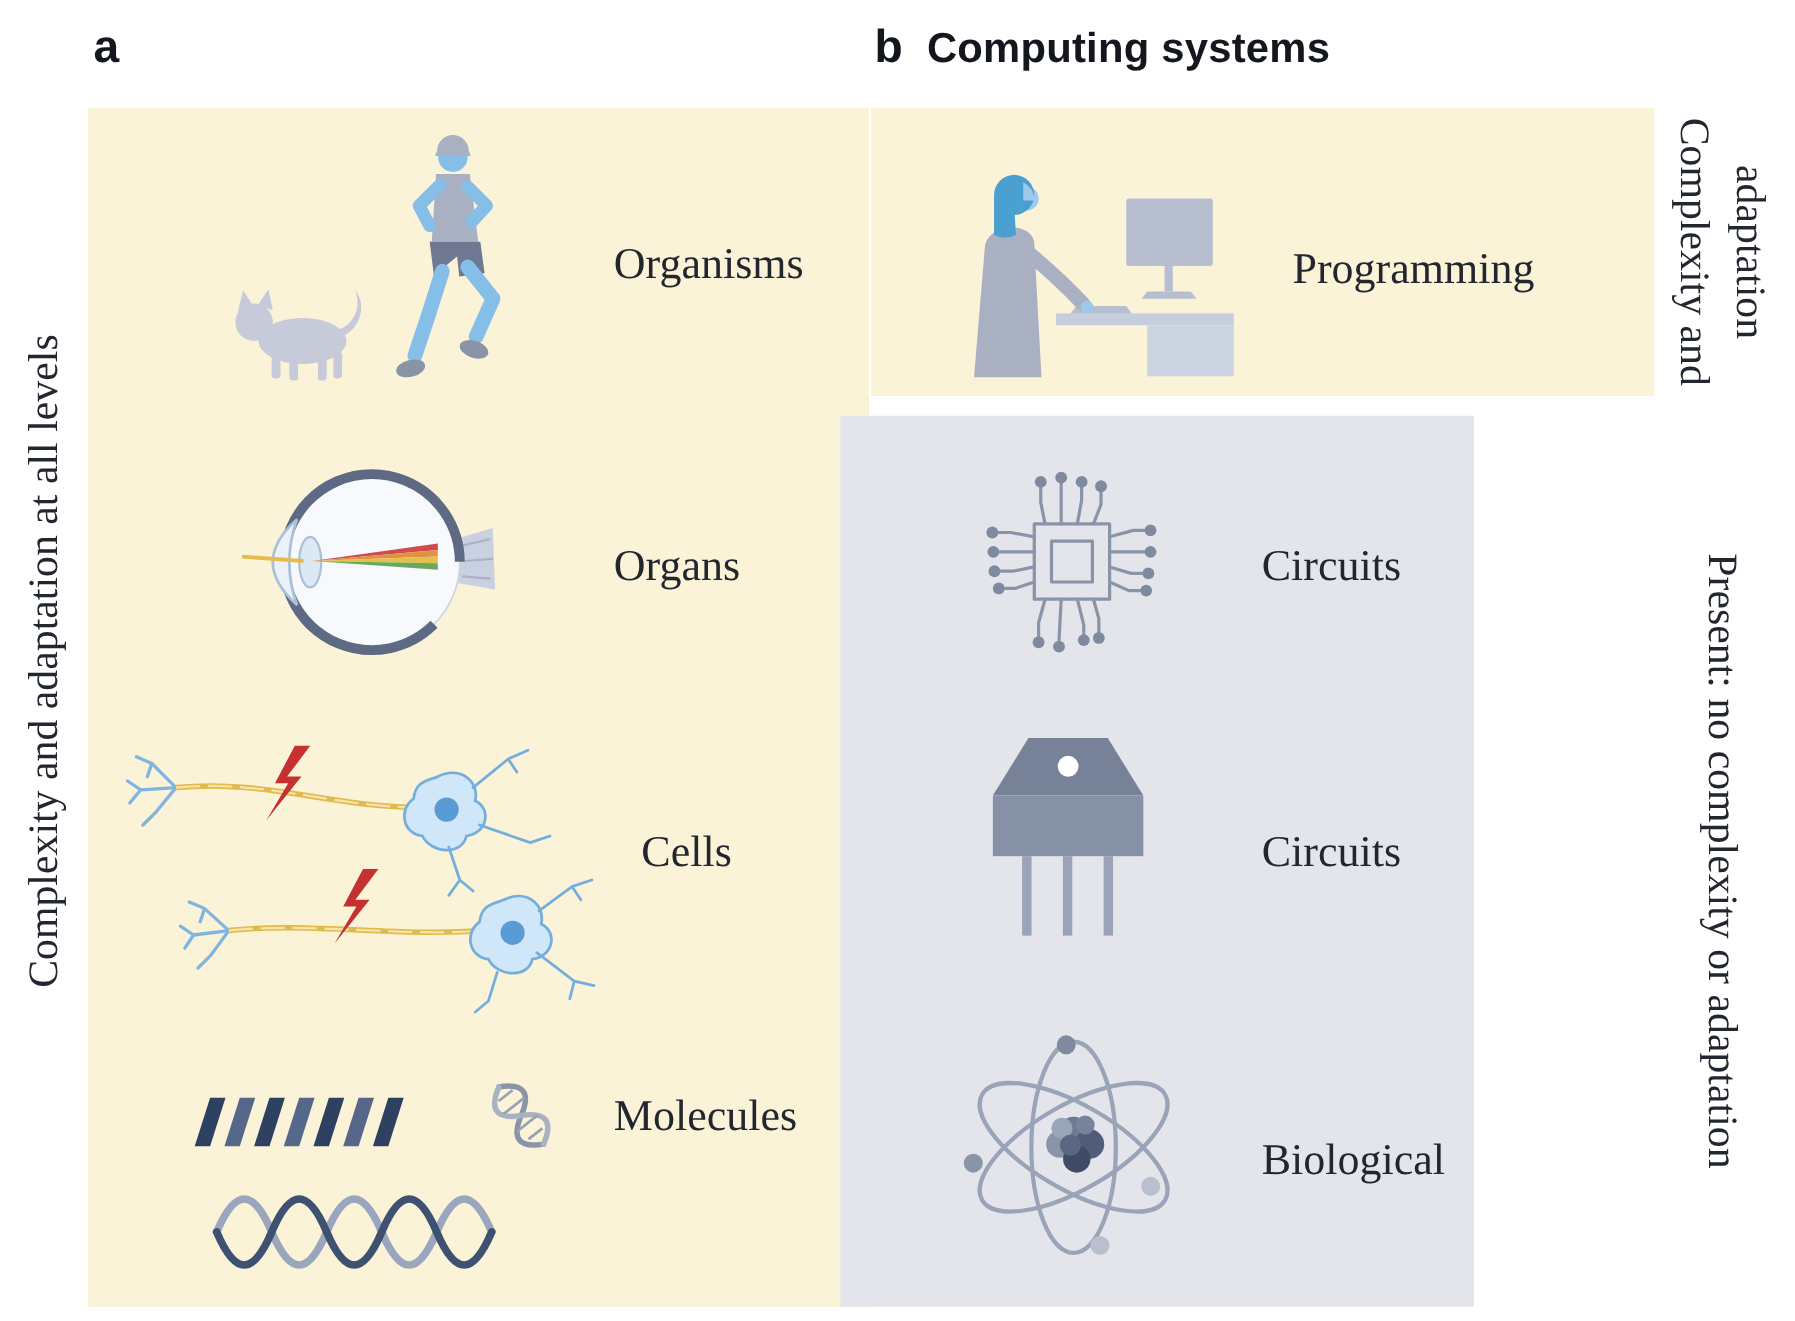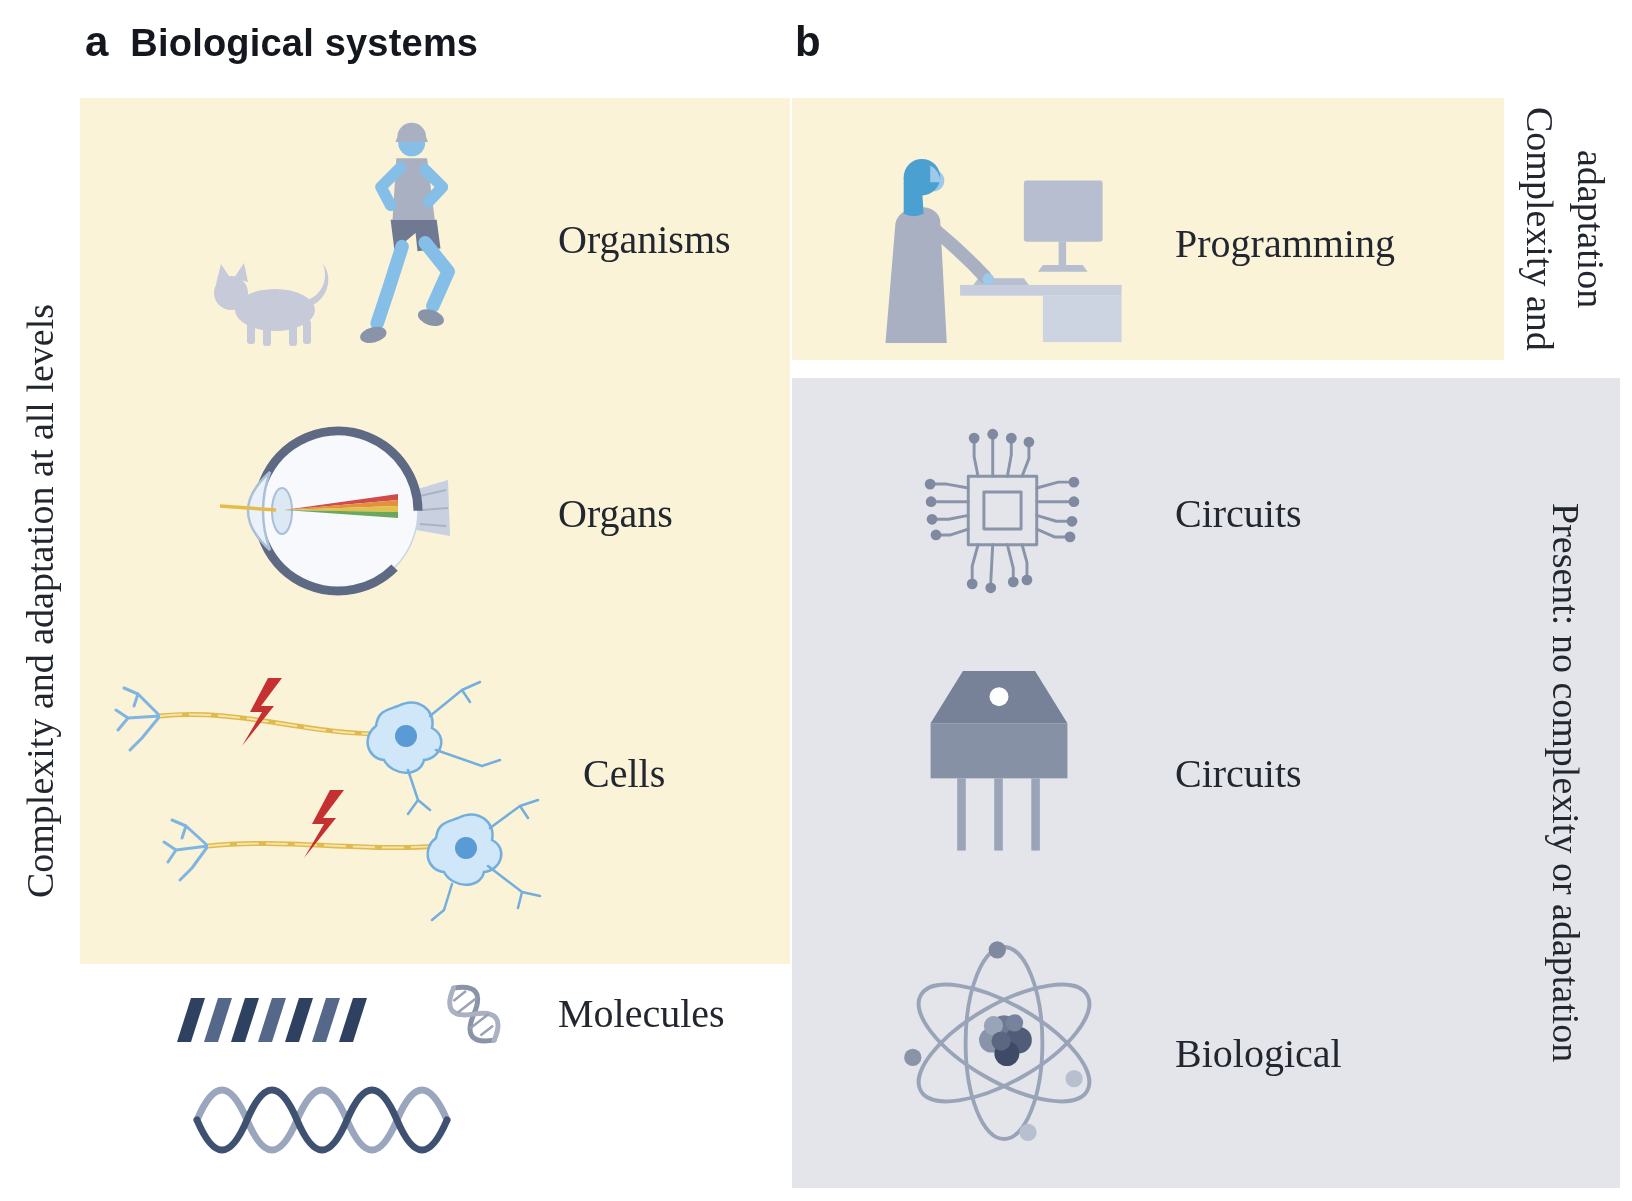--- a/index.html
+++ b/index.html
@@ -26,31 +26,31 @@
   .v-text { writing-mode:vertical-lr; line-height:1.35; text-align:center; }
   .v-text.nowrap { white-space:nowrap; }
 </style>
 </head>
 <body>
 
 <div class="figure">
 
   <div class="panel-header" style="left:85px; top:18px;">
     <span class="panel-tag">a</span>
-    <span class="panel-title">Biological systems</span>
   </div>
   <div class="panel-header" style="left:795px; top:18px;">
     <span class="panel-tag">b</span>
+    <span class="panel-title">Computing systems</span>
   </div>
 
   <div class="side-strip" style="left:0; top:0; width:80px; height:1201px;">
     <span class="side-label rot-ccw">Complexity and adaptation at all levels</span>
   </div>
 
-  <div class="panel panel-cream" style="left:80px; top:98px; width:710px; height:866px;">
+  <div class="panel panel-cream" style="left:80px; top:98px; width:710px; height:1090px;">
 
     <div class="icon-box" style="left:118px; top:150px; width:150px; height:100px;">
       <svg viewBox="0 0 140 100">
         <path d="M108,58 C126,50 130,28 120,16 C126,32 118,48 104,52 Z" fill="#c6cad9"></path>
         <ellipse cx="72" cy="62" rx="40" ry="21" fill="#c6cad9"></ellipse>
         <rect x="44" y="72" width="8" height="24" rx="3" fill="#c6cad9"></rect>
         <rect x="60" y="74" width="8" height="24" rx="3" fill="#c6cad9"></rect>
         <rect x="86" y="74" width="8" height="24" rx="3" fill="#c6cad9"></rect>
         <rect x="100" y="72" width="8" height="24" rx="3" fill="#c6cad9"></rect>
         <circle cx="28" cy="45" r="17" fill="#c6cad9"></circle>
@@ -154,21 +154,21 @@
         <circle cx="162" cy="171" r="7" fill="#9fc9ea"></circle>
         <circle cx="96" cy="52" r="13" fill="#9fc9ea"></circle>
         <circle cx="82" cy="48" r="22" fill="#4aa0d0"></circle>
         <path d="M60,48 L60,92 Q72,98 84,92 L82,60 Z" fill="#4aa0d0"></path>
         <path d="M92,34 Q104,40 104,54 L92,54 Z" fill="#9fc9ea"></path>
       </svg>
     </div>
     <div class="row-label" style="left:383px; top:122px;">Programming</div>
   </div>
 
-  <div class="panel panel-gray" style="left:792px; top:378px; width:828px; height:810px;">
+  <div class="panel panel-gray" style="left:764px; top:378px; width:576px; height:810px;">
 
     <div class="icon-box" style="left:98px; top:20px; width:225px; height:225px;">
       <svg viewBox="0 0 230 230">
         <g stroke="#8a94a9" stroke-width="3" fill="none" stroke-linecap="round" stroke-linejoin="round">
           <rect x="80" y="80" width="70" height="70"></rect>
           <rect x="96" y="96" width="38" height="38"></rect>
           <polyline points="90,80 86,60 86,46"></polyline>
           <polyline points="105,80 105,42"></polyline>
           <polyline points="120,80 124,58 124,46"></polyline>
           <polyline points="135,80 142,62 142,50"></polyline>

